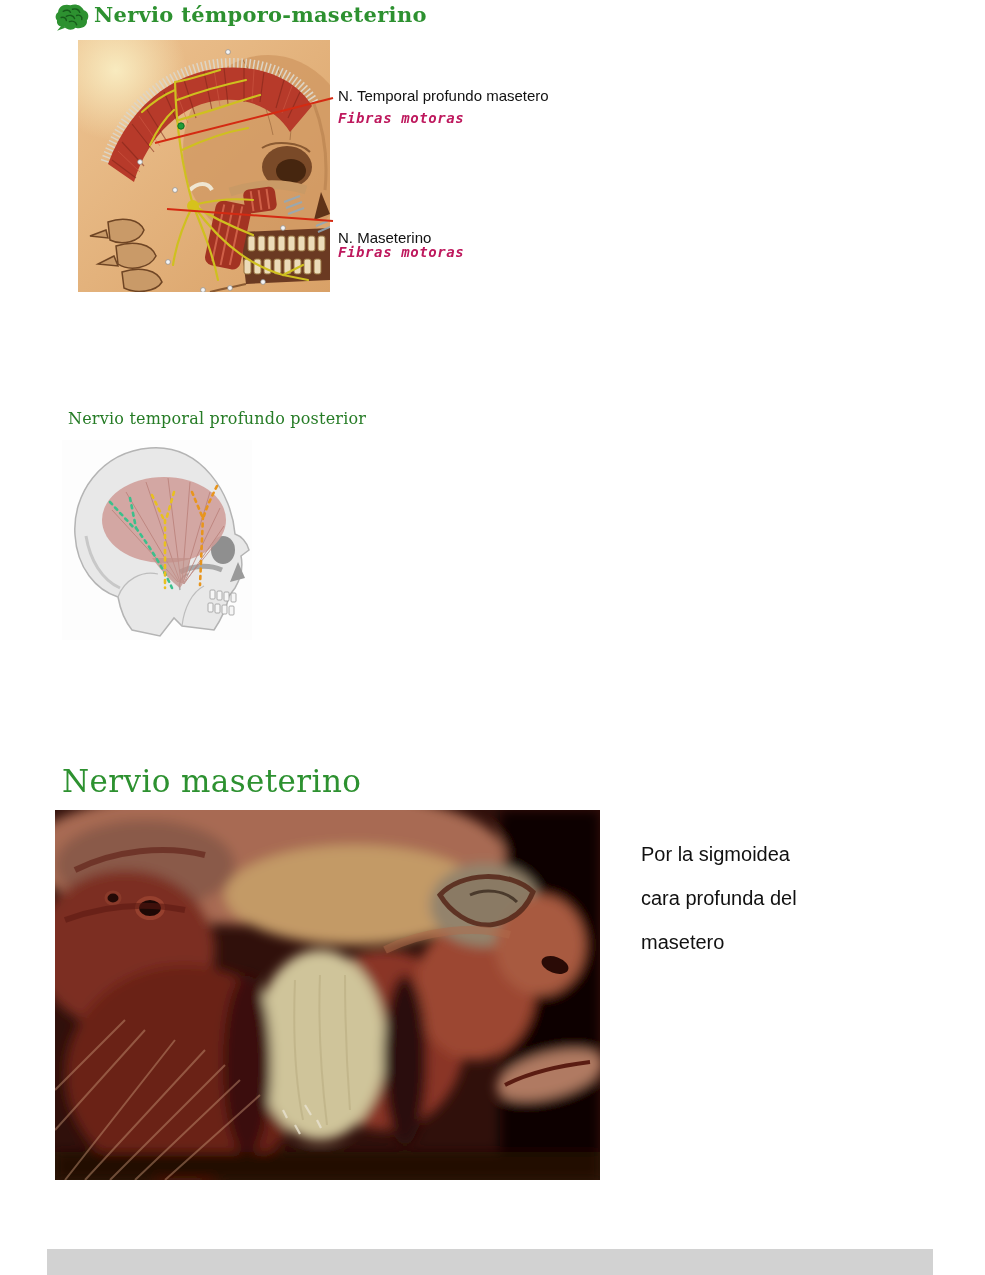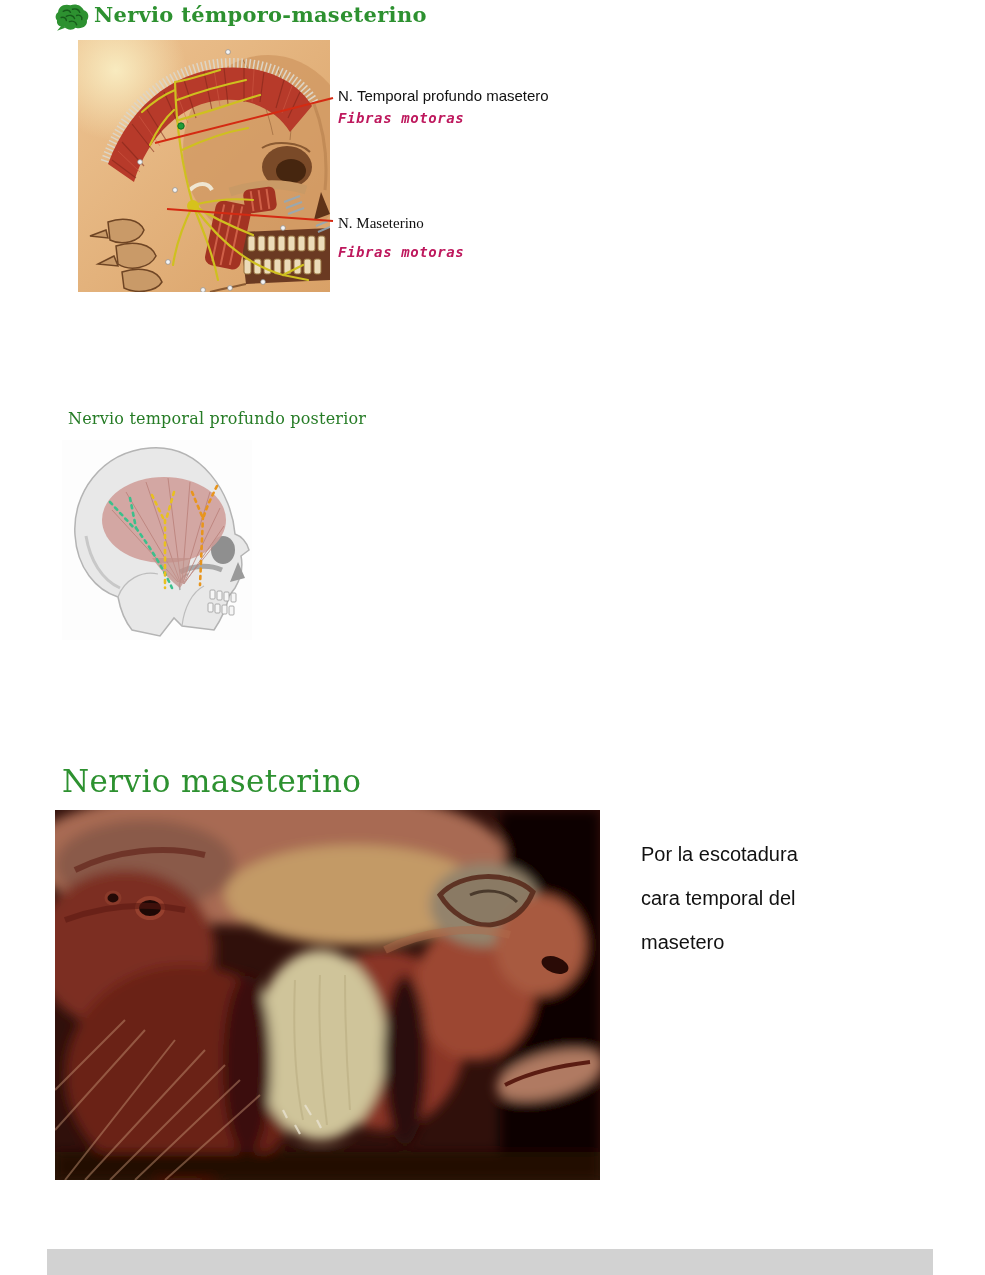--- a/index.html
+++ b/index.html
@@ -9,21 +9,21 @@
   
   .hdr-icon{position:absolute;left:54px;top:3px;width:37px;height:29px;}
   .hdr-title{position:absolute;left:94px;top:2px;font-family:"DejaVu Serif",serif;
              font-size:21px;color:#2d9130;letter-spacing:.3px;white-space:nowrap;font-weight:bold;}
 
   
   .fig1{position:absolute;left:78px;top:40px;width:252px;height:252px;}
   .leaders{position:absolute;left:0;top:0;width:680px;height:310px;pointer-events:none;}
   .anno-label{position:absolute;color:#111111;font-size:15px;white-space:nowrap;}
   .anno-label.l1{left:338px;top:87px;}
-  .anno-label.l2{left:338px;top:215px;font-family:Liberation Serif, serif;}
+  .anno-label.l2{left:338px;top:229px;}
   .anno-note{position:absolute;color:#be185d;font-family:"DejaVu Sans Mono",monospace;
              font-weight:bold;font-style:italic;font-size:14px;letter-spacing:.6px;white-space:nowrap;}
   .anno-note.n1{left:338px;top:110px;}
   .anno-note.n2{left:338px;top:244px;}
 
   
   .h2-title{position:absolute;left:52px;top:409px;font-family:"DejaVu Serif",serif;
             font-size:16px;color:#267c26;letter-spacing:.2px;white-space:nowrap;margin-left:16px;}
   .fig2{position:absolute;left:62px;top:440px;width:190px;height:200px;}
 
@@ -263,20 +263,20 @@
       <g stroke="#b8ac80" stroke-width="2" opacity=".55" fill="none">
         <path d="M240,170 C238,220 240,270 248,310 M265,165 C263,215 266,265 272,315 M290,165 C290,215 292,260 295,300"></path>
       </g>
       <g stroke="#e8e2d0" stroke-width="2.2" opacity=".8">
         <path d="M250,295 l6,10 M262,310 l4,8 M240,315 l5,9 M228,300 l4,8"></path>
       </g>
     </svg>
   </div>
 
   <div class="caption">
-    <div class="cap-line">Por la escotadura</div>
-    <div class="cap-line">cara temporal del</div>
+    <div class="cap-line">Por la sigmoidea</div>
+    <div class="cap-line">cara profunda del</div>
     <div class="cap-line">masetero</div>
   </div>
 
   <div class="footer-bar"></div>
 
 </div>
 
 </body></html>

